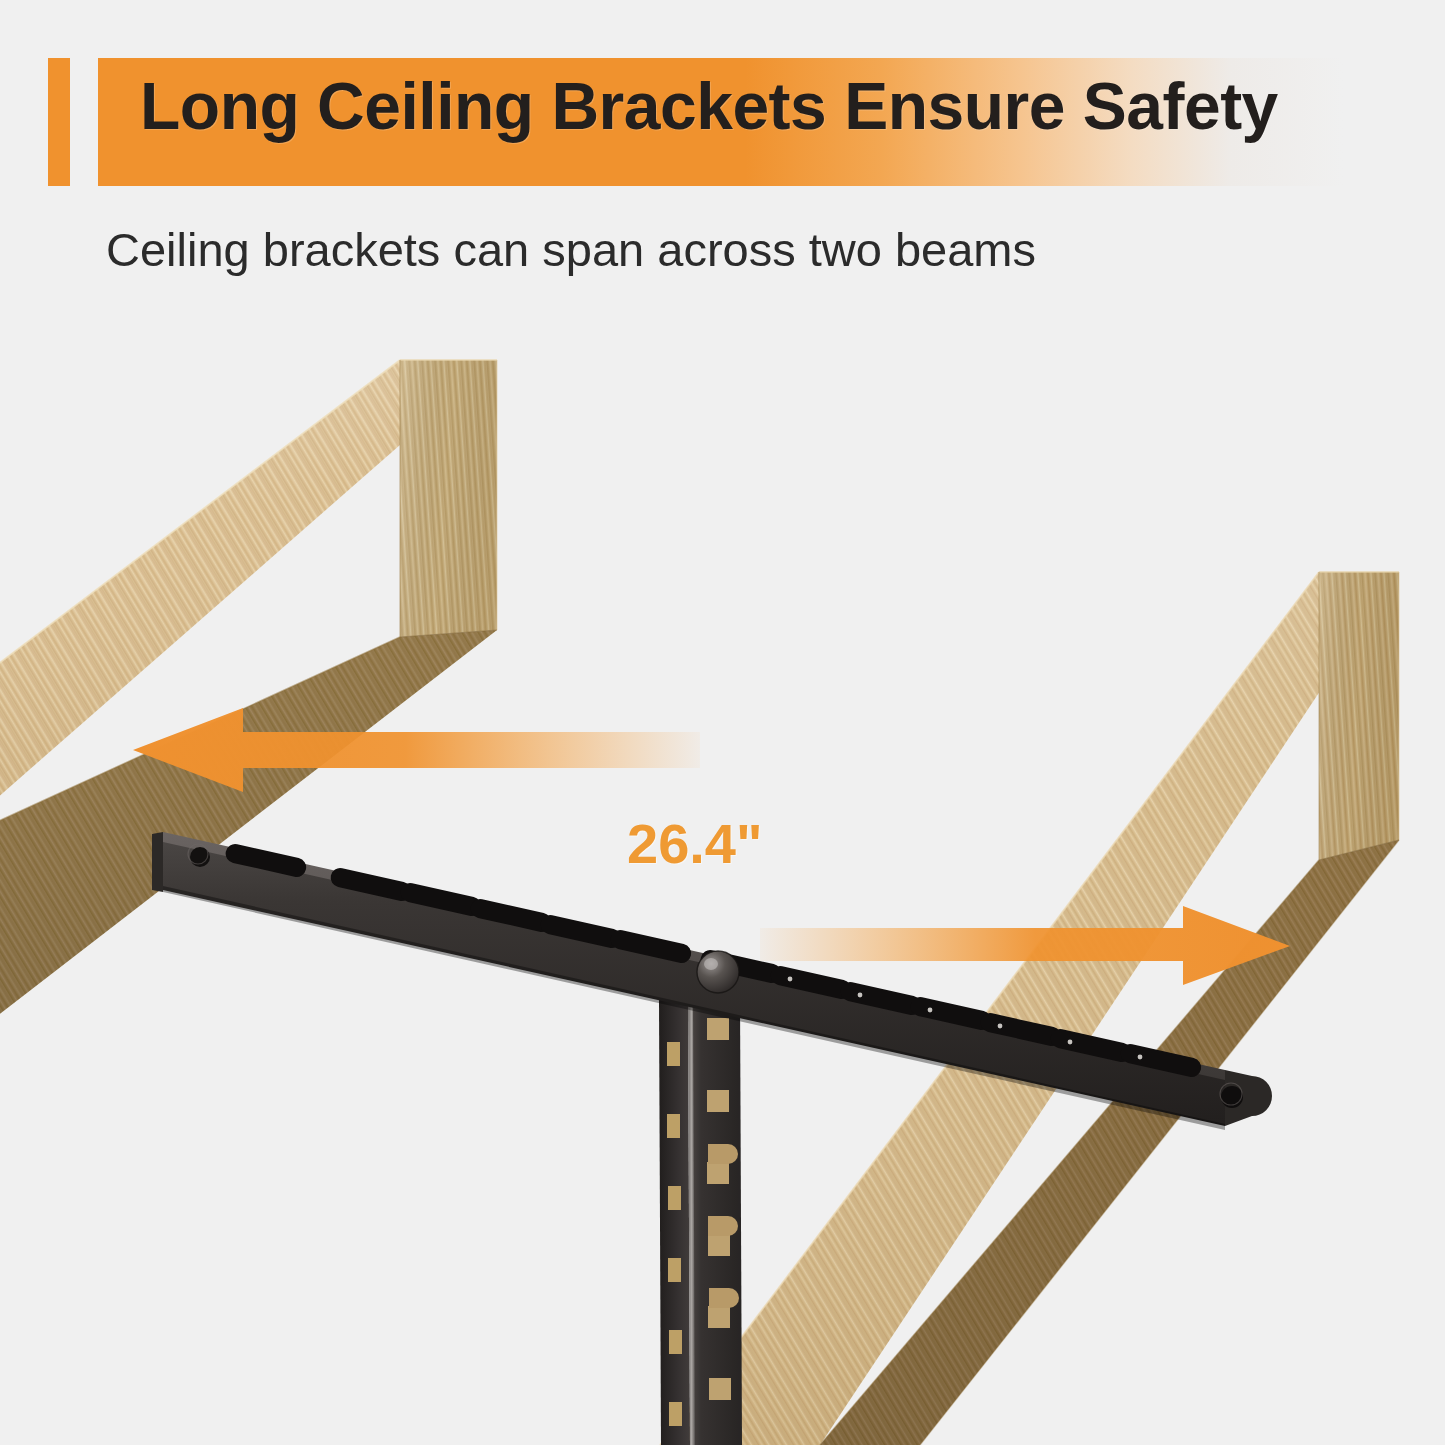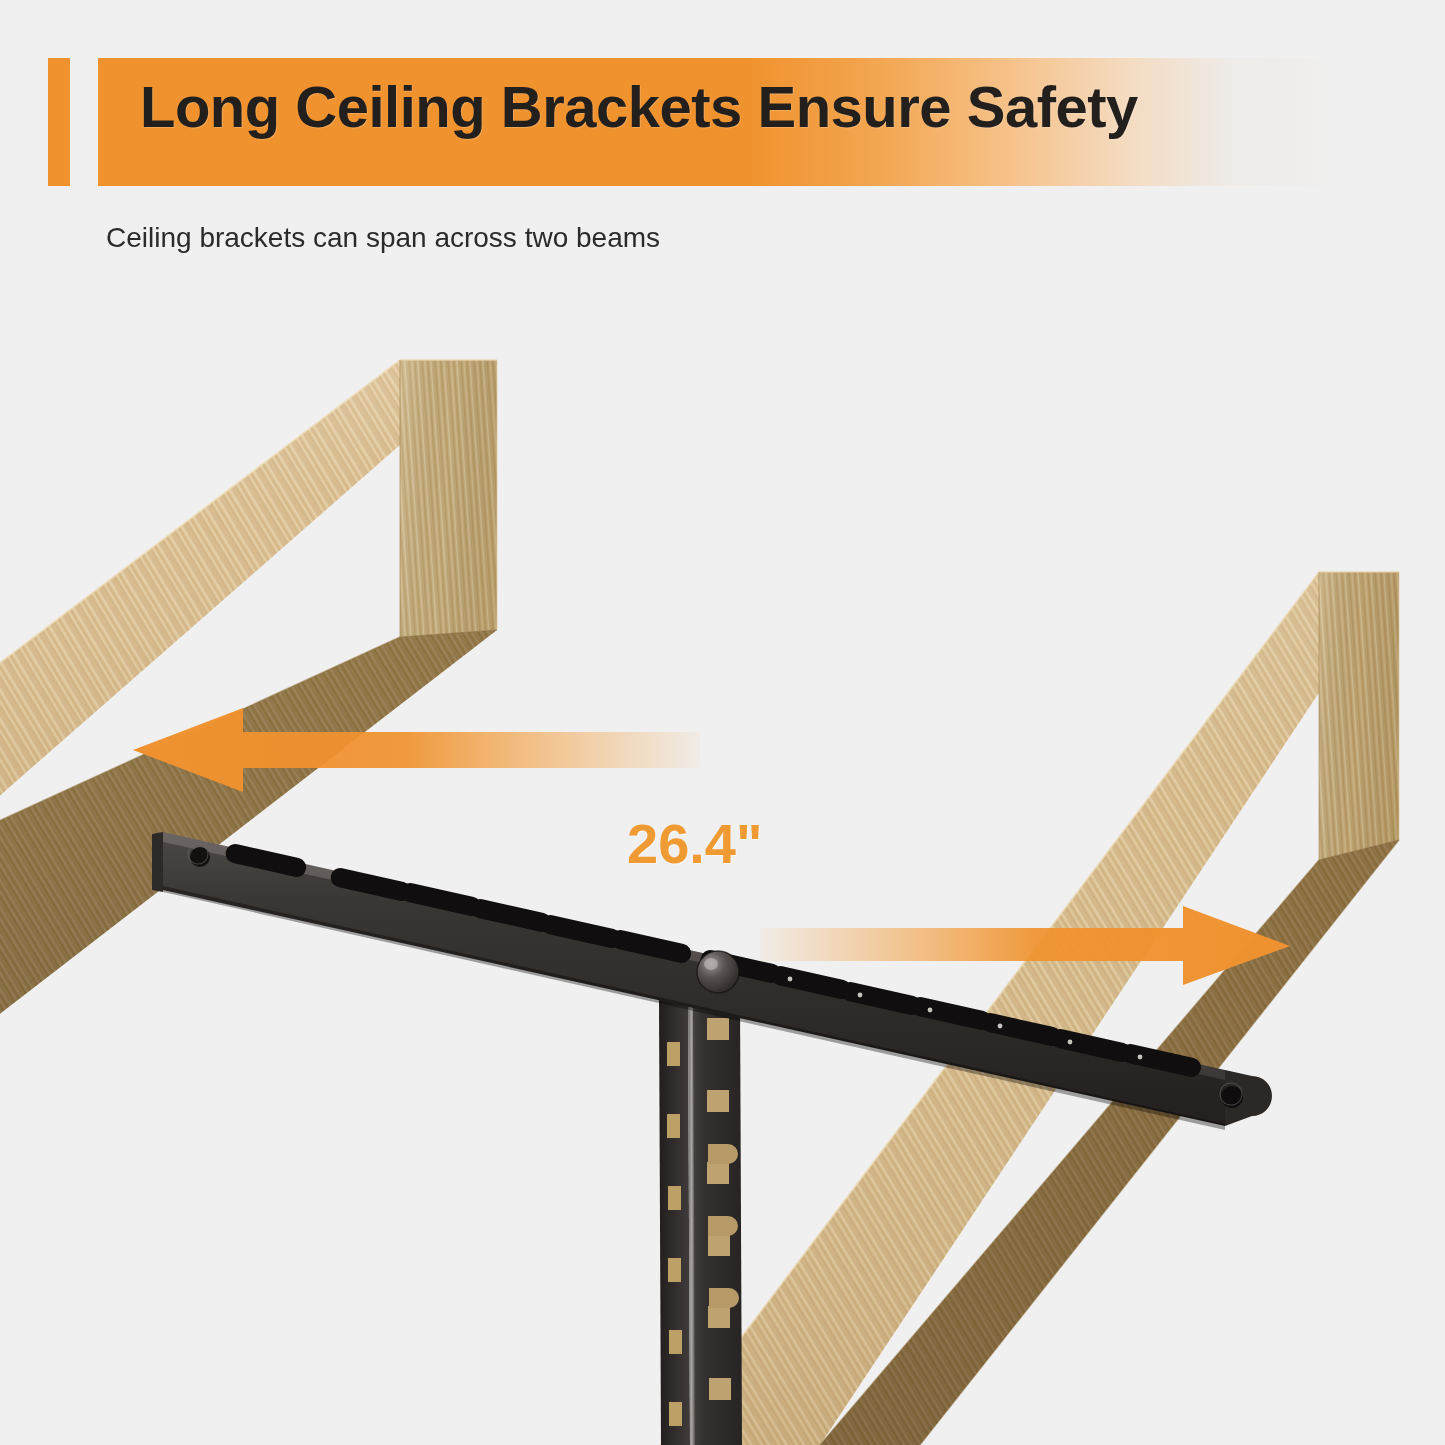--- a/index.html
+++ b/index.html
@@ -27,27 +27,27 @@
   }
   #title-banner{
     position:absolute;left:98px;top:0;width:1245px;height:128px;
     background:linear-gradient(to right,
       #f0922e 0%, #f0922e 52%, #f3a752 63%,
       #f6c48e 74%, #f4dcc2 83%, #eeebe8 91%, #f0f0f0 100%);
   }
   #page-title{
     position:absolute;left:140px;top:58px;width:1250px;height:96px;
     display:flex;align-items:center;
-    font-size:58px;font-weight:bold;color:#231f1d;
+    font-size:66px;font-weight:bold;color:#231f1d;
     letter-spacing:-0.5px;white-space:nowrap;
     text-shadow:1px 1px 0 rgba(255,255,255,0.18);
   }
   #page-subtitle{
     position:absolute;left:106px;top:222px;width:1200px;
-    font-size:28px;color:#2b2b2b;font-weight:400;white-space:nowrap;
+    font-size:47px;color:#2b2b2b;font-weight:400;white-space:nowrap;
   }
 
   
   #scene{
     position:absolute;left:0;top:300px;width:1445px;height:1145px;
     overflow:hidden;
   }
   #scene svg{display:block;}
 
   

